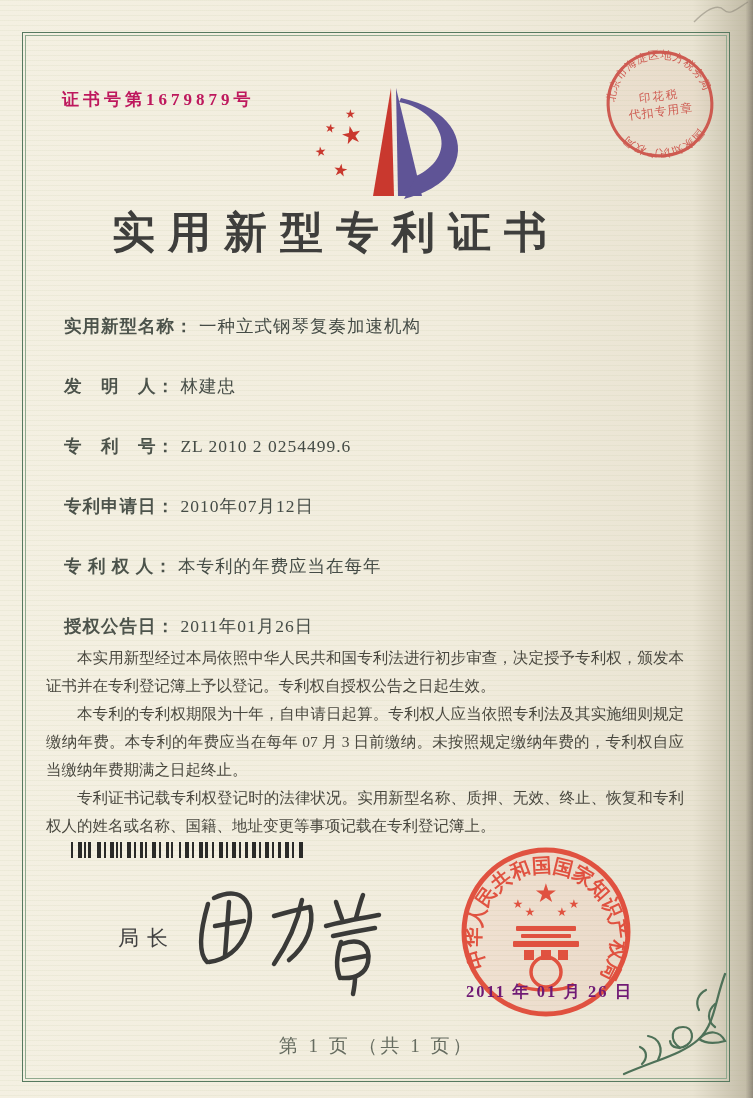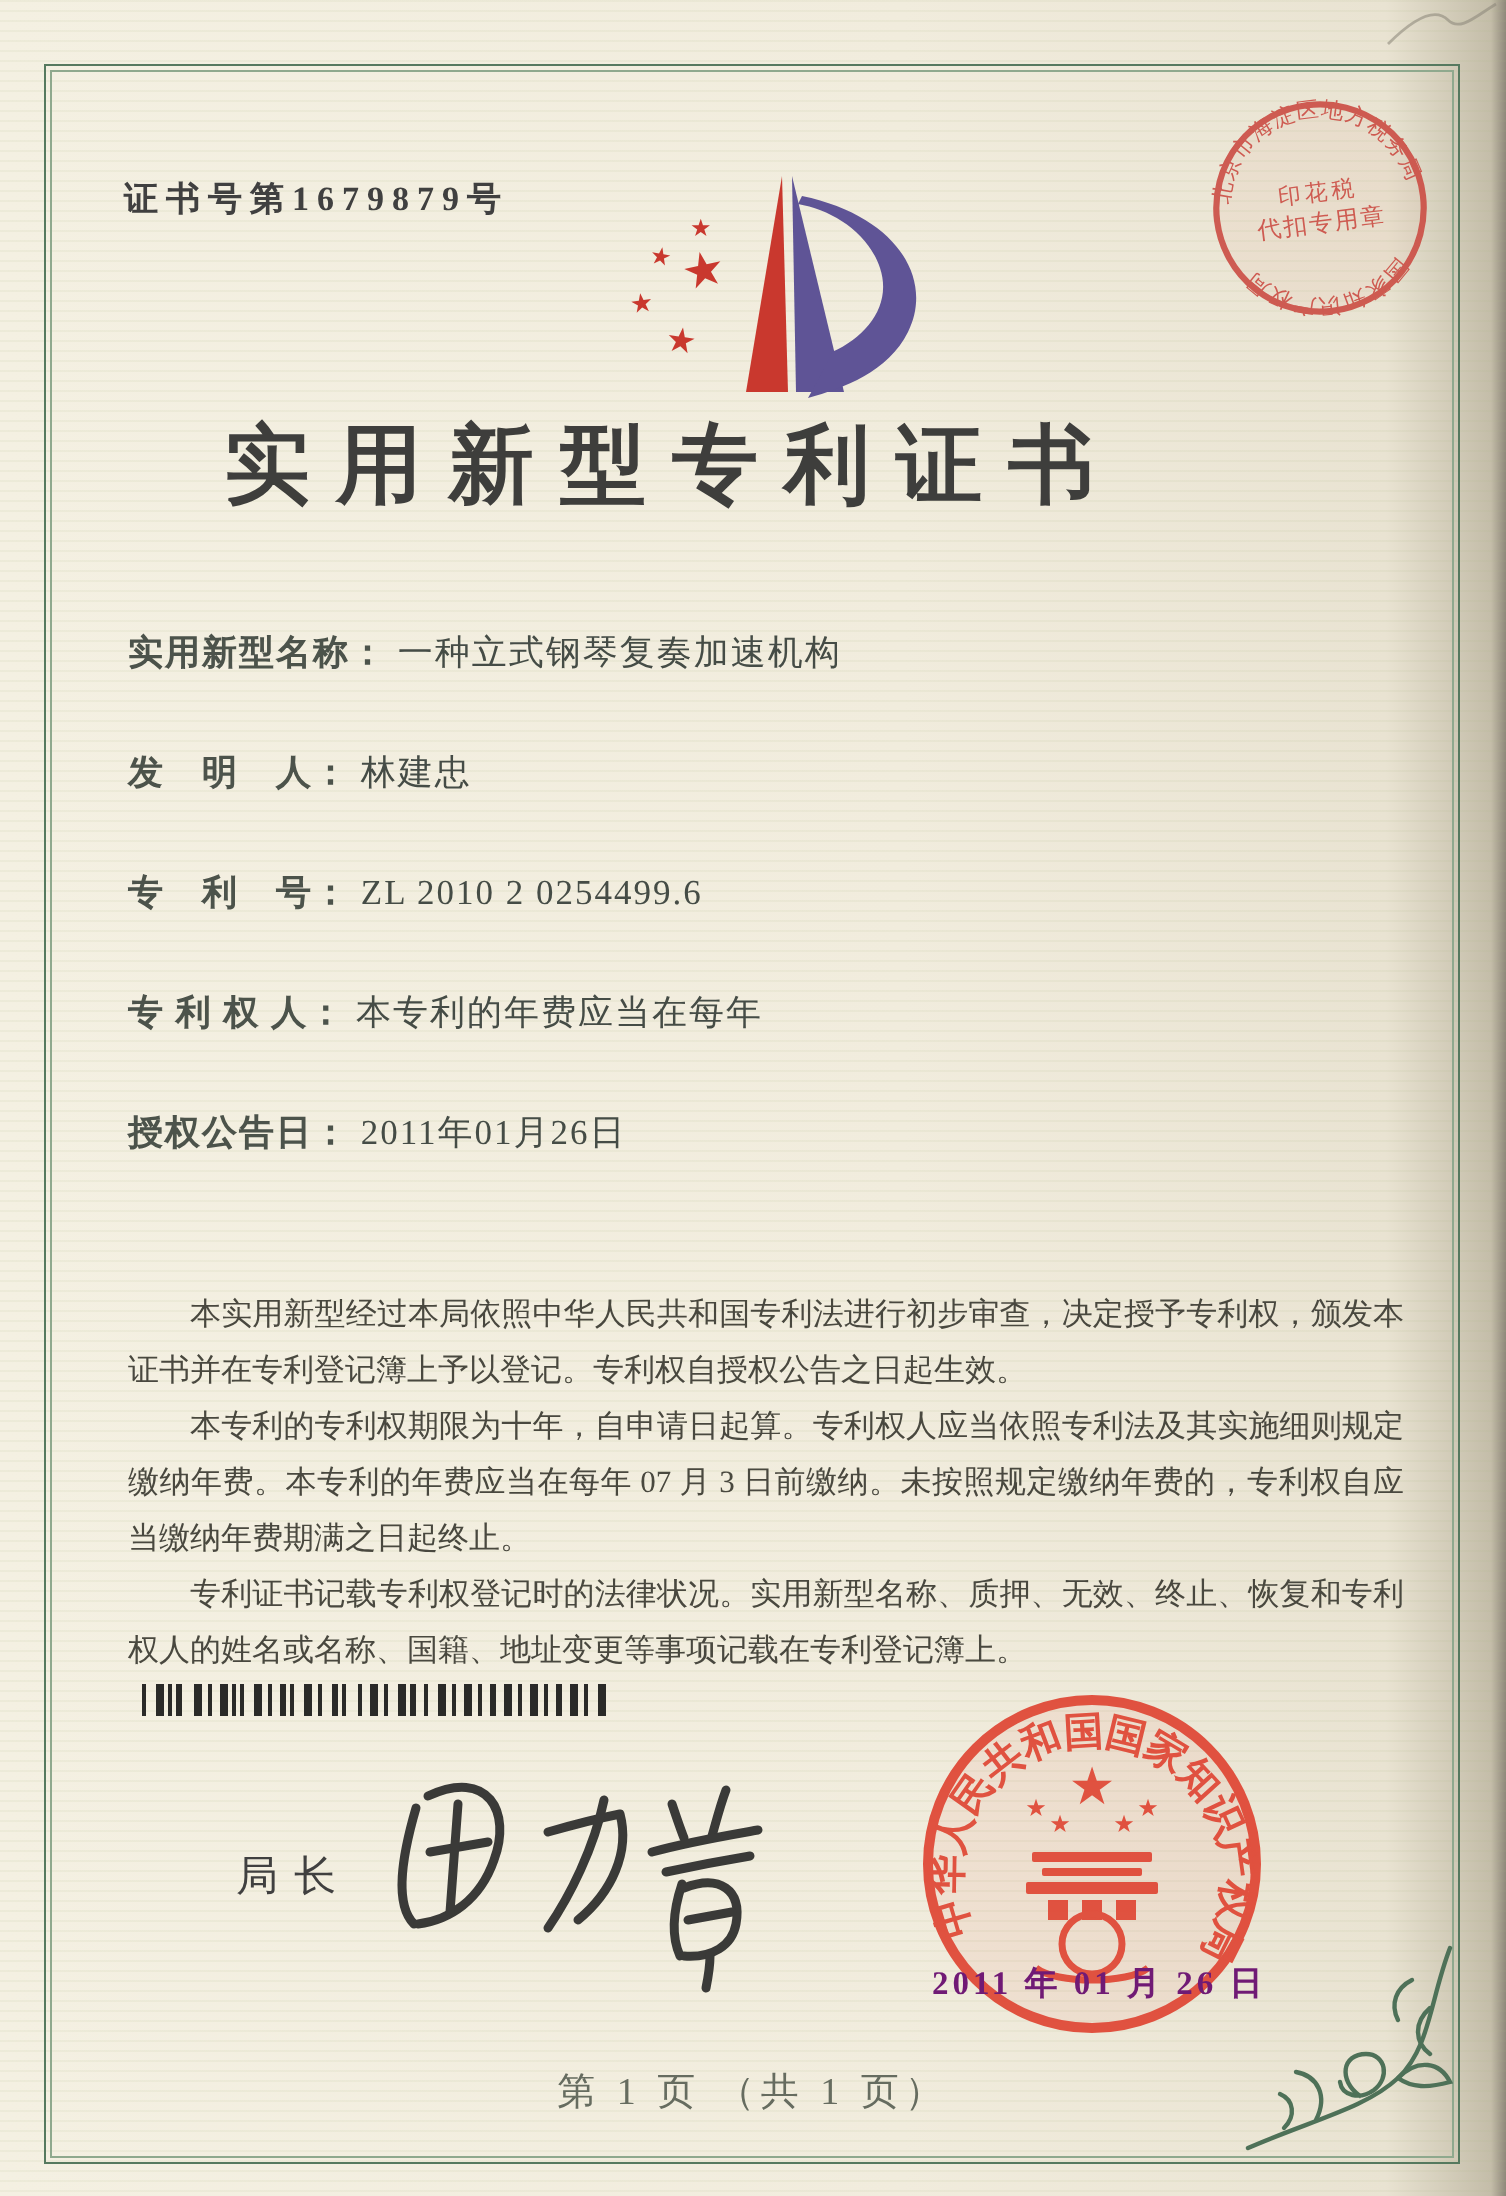--- a/index.html
+++ b/index.html
@@ -15,35 +15,35 @@
     background:repeating-linear-gradient(180deg,rgba(170,185,130,0.10) 0 1px,transparent 1px 5px);
     pointer-events:none;
   }
   .frame{
     position:absolute;left:22px;top:32px;width:706px;height:1048px;
     border:1px solid #56795f;
   }
   .frame-inner{position:absolute;inset:2px;border:1px solid #8fa98e;}
   .cert-number{
     position:absolute;left:62px;top:88px;
-    font-size:17px;letter-spacing:4px;color:#404040;font-weight:bold;
+    font-size:17px;letter-spacing:4px;color:#be185d;font-weight:bold;
   }
   .logo{position:absolute;left:303px;top:84px;width:175px;height:120px;}
   .tax-stamp{position:absolute;left:604px;top:48px;width:112px;height:112px;transform:rotate(-7deg);opacity:.92;}
   .title{
     position:absolute;left:0;top:204px;width:659px;text-align:center;
     font-size:43px;font-weight:bold;color:#3e3e3c;
     letter-spacing:13px;padding-left:13px;box-sizing:border-box;
   }
   .fields{position:absolute;left:64px;top:314px;width:620px;}
   .field-row{height:60px;font-size:17.5px;color:#4c534b;letter-spacing:1px;}
   .field-row .lbl{font-weight:bold;}
   .field-row .val{color:#454c46;}
   .paragraphs{
-    position:absolute;left:64px;top:644px;width:638px;
+    position:absolute;left:46px;top:644px;width:638px;
     font-size:15.5px;line-height:28px;color:#49483f;text-align:justify;
   }
   .paragraphs p{margin:0;text-indent:2em;}
   .barcode{position:absolute;left:71px;top:842px;width:245px;height:16px;}
   .director-row{position:absolute;left:118px;top:924px;font-size:21px;letter-spacing:8px;color:#404040;}
   .signature{position:absolute;left:178px;top:872px;width:225px;height:125px;}
   .office-seal{position:absolute;left:458px;top:844px;width:176px;height:176px;opacity:.95;}
   .issue-date{
     position:absolute;left:466px;top:981px;width:220px;
     font-size:16.5px;letter-spacing:2px;color:#701a75;font-weight:bold;z-index:5;
@@ -101,20 +101,24 @@
       <span class="lbl">实用新型名称：</span>
       <span class="val">一种立式钢琴复奏加速机构</span>
     </div>
     <div class="field-row">
       <span class="lbl">发　明　人：</span>
       <span class="val">林建忠</span>
     </div>
     <div class="field-row">
       <span class="lbl">专　利　号：</span>
       <span class="val">ZL 2010 2 0254499.6</span>
+    </div>
+    <div class="field-row">
+      <span class="lbl">专利申请日：</span>
+      <span class="val">2010年07月12日</span>
     </div>
     <div class="field-row">
       <span class="lbl">专 利 权 人：</span>
       <span class="val">本专利的年费应当在每年</span>
     </div>
     <div class="field-row">
       <span class="lbl">授权公告日：</span>
       <span class="val">2011年01月26日</span>
     </div>
   </div>

